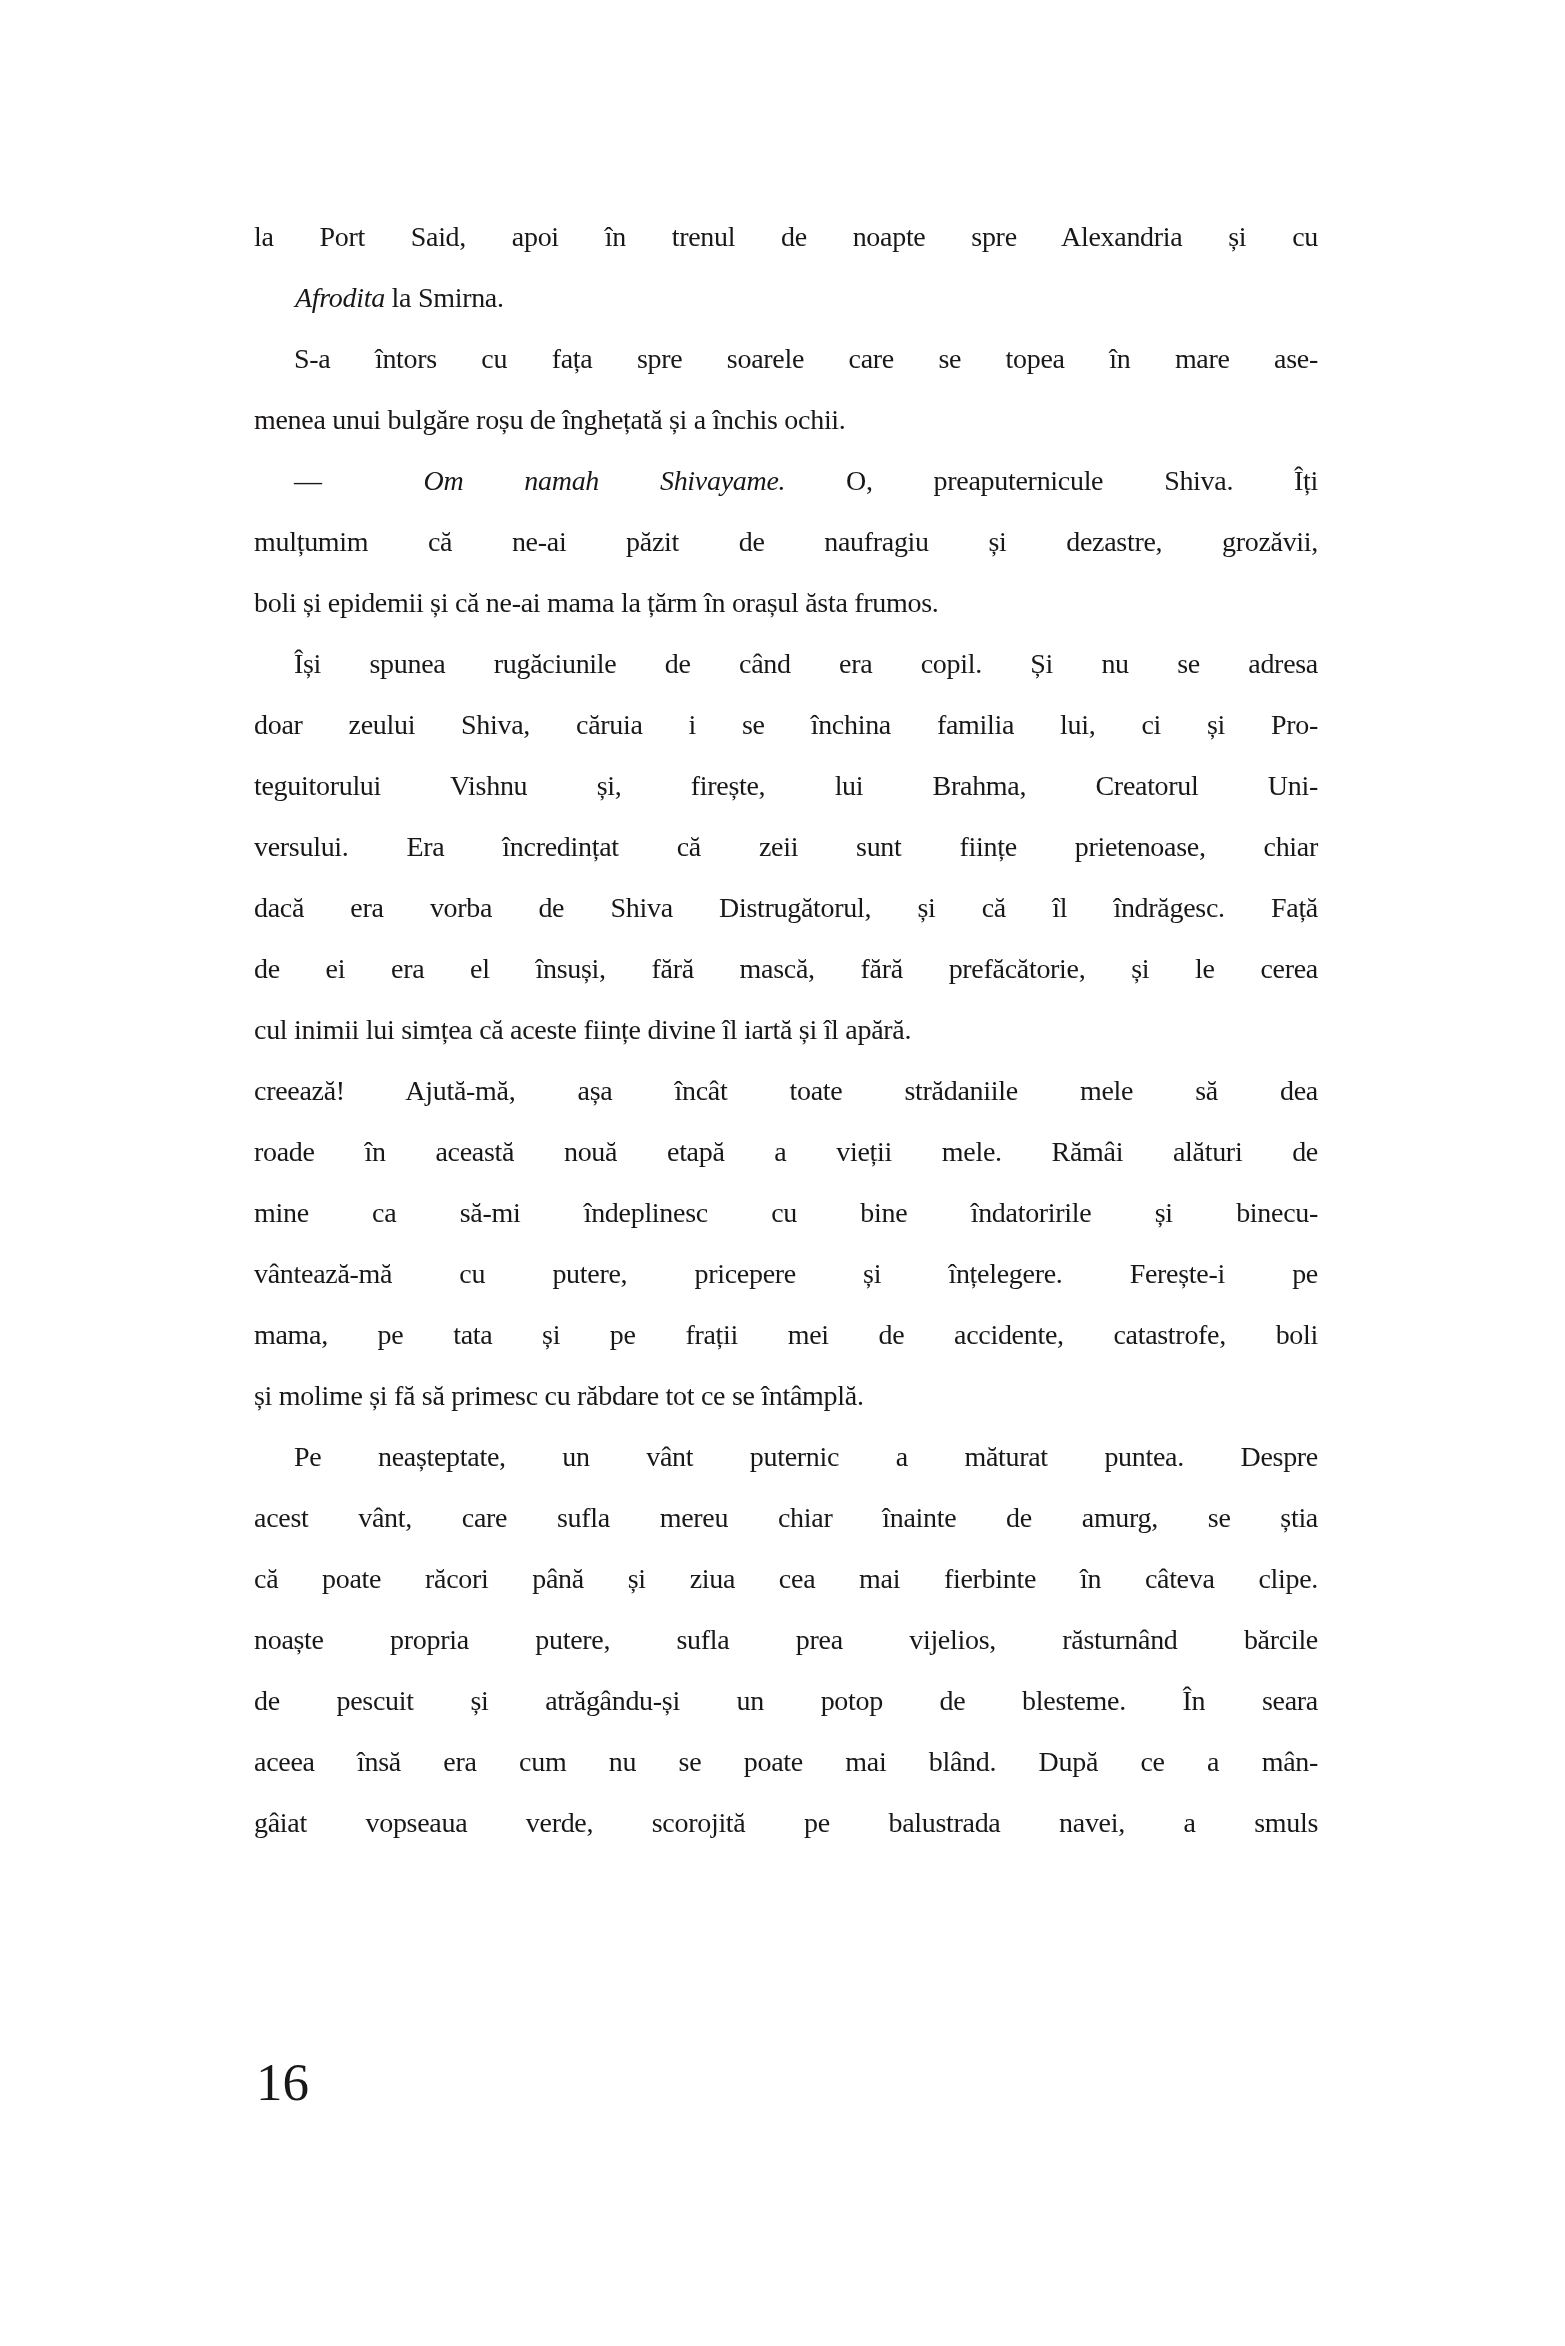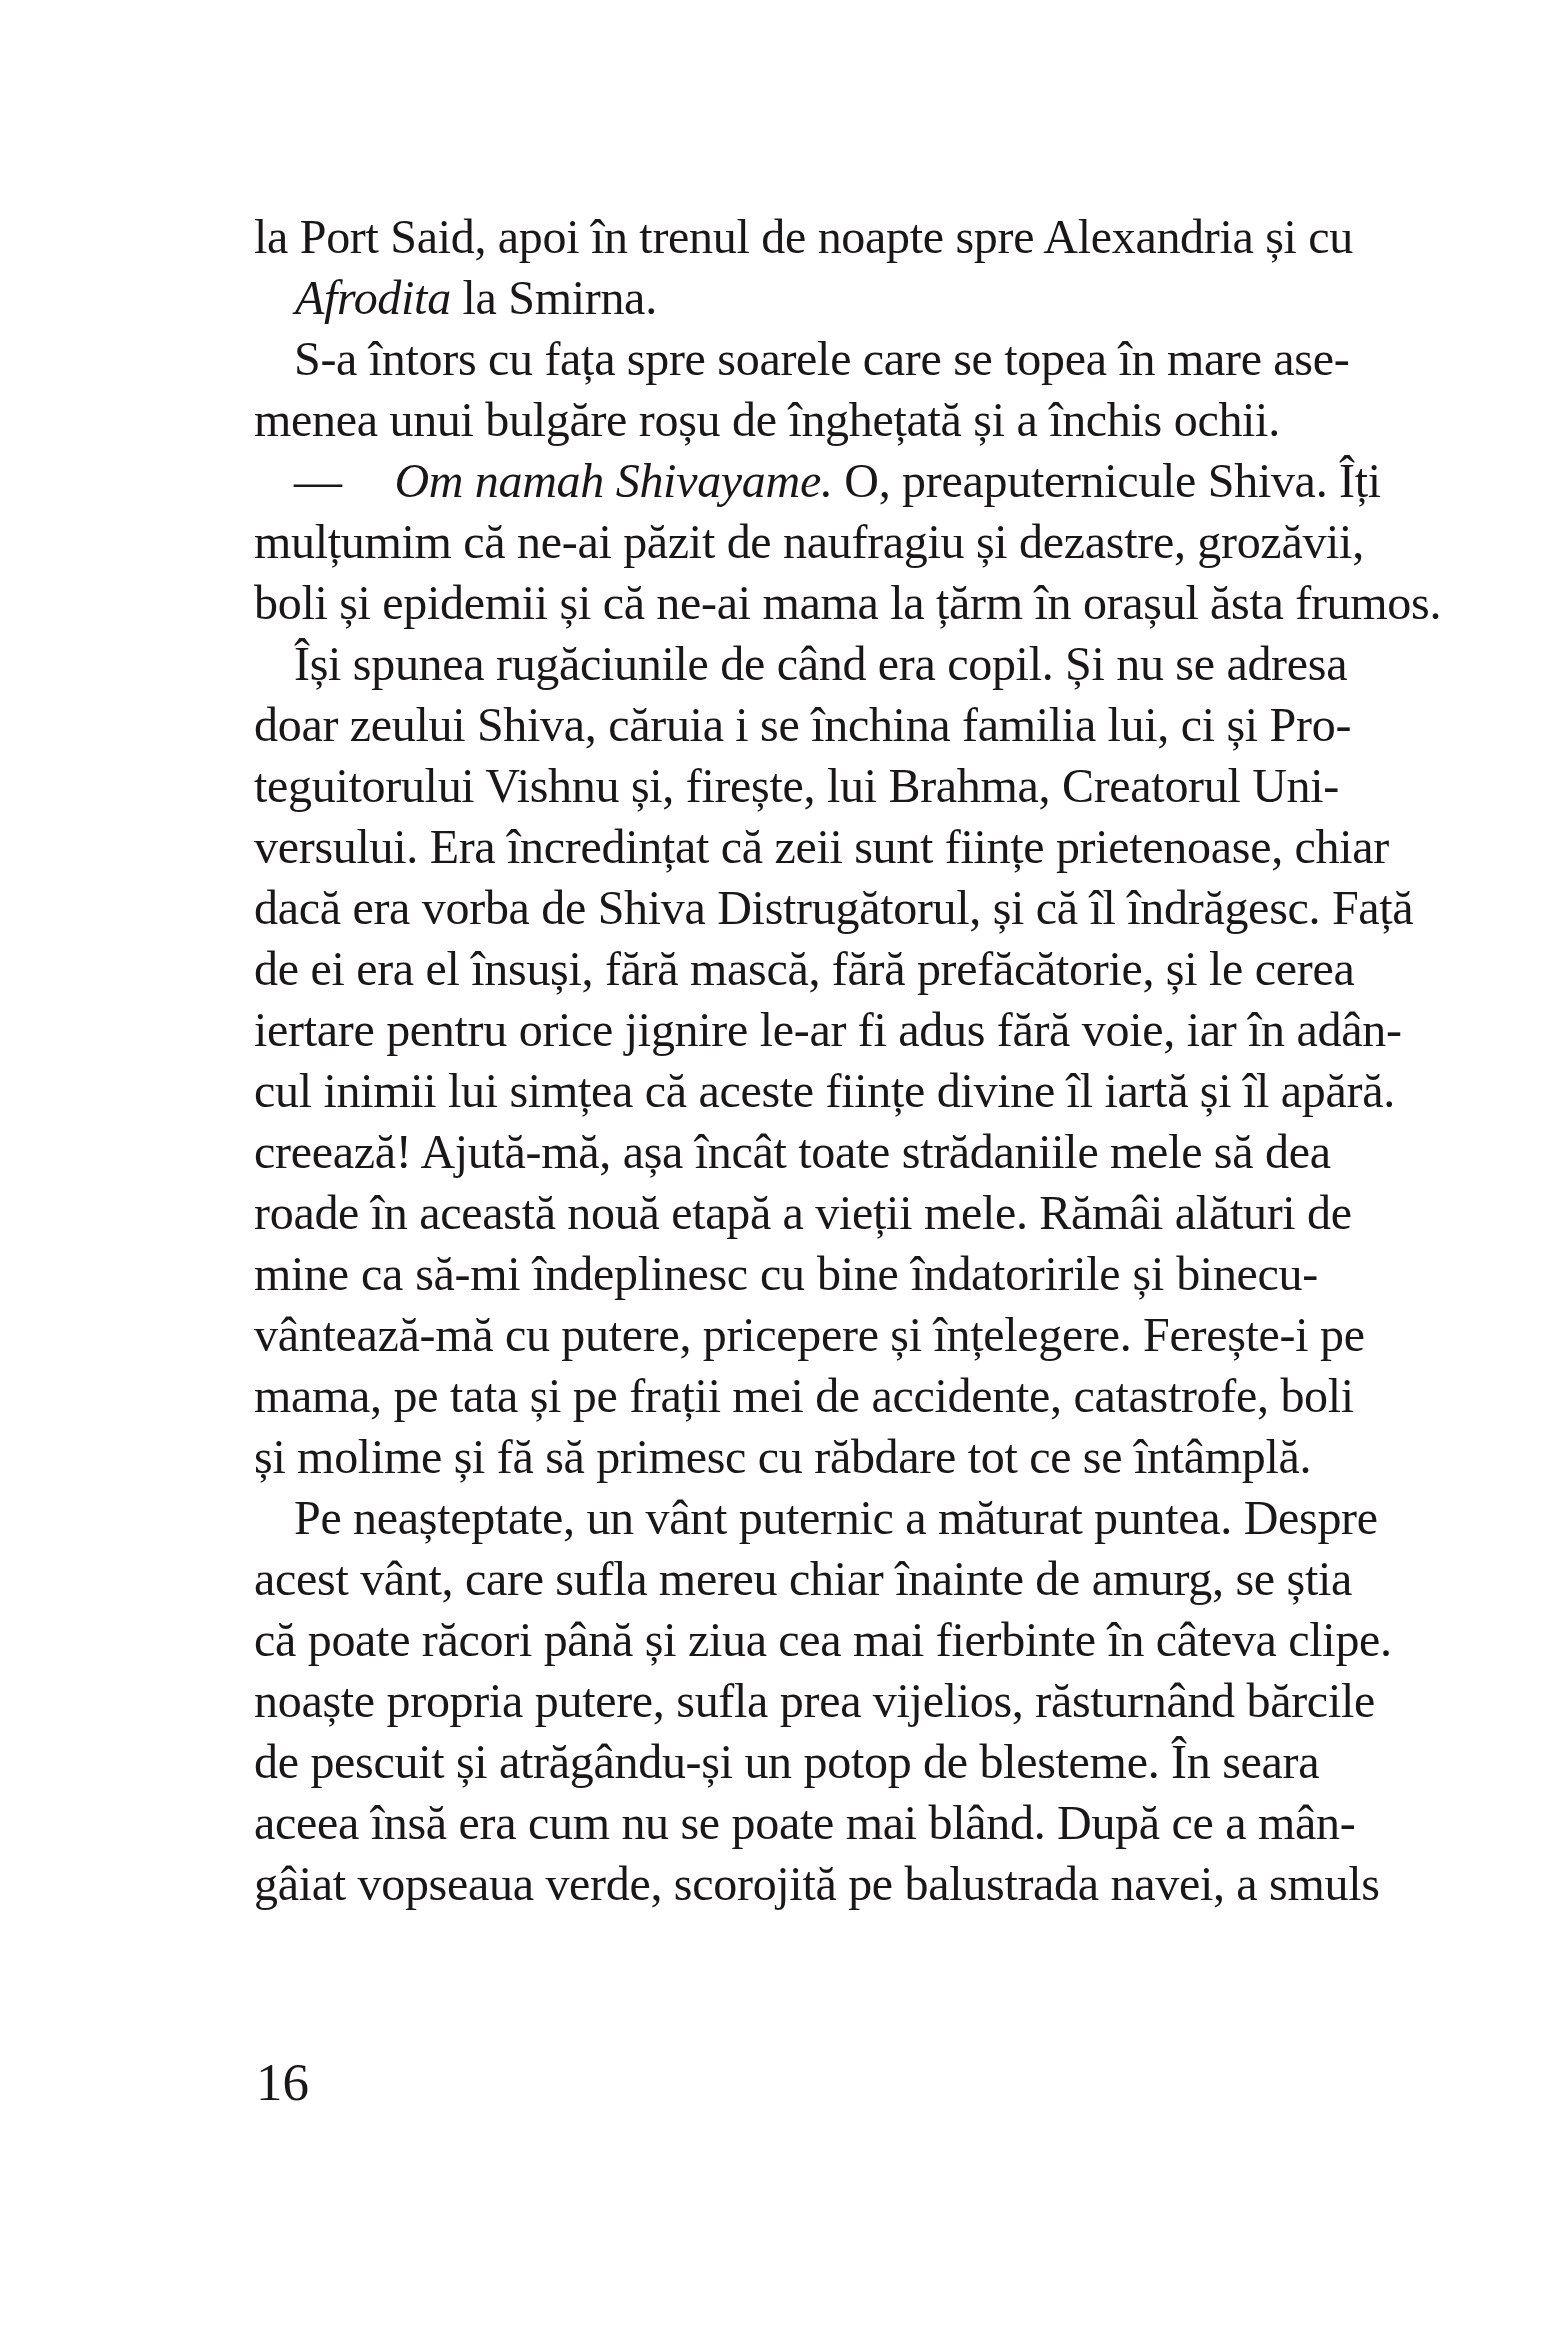--- a/index.html
+++ b/index.html
@@ -1,20 +1,20 @@
 <!DOCTYPE html>
 <html style="font-size:15px"><head>
 <meta charset="utf-8">
 <style>
   html, body { margin:0; padding:0; background:#ffffff; }
   body { width:1565px; height:2347px; position:relative; overflow:hidden; }
   .col { position:absolute; left:254px; width:1064px; top:206px; }
   .line {
     font-family: "Liberation Serif", "DejaVu Serif", serif;
-    font-size:48px; line-height:61px; height:61px; color:#1a1718;
+    font-size:28px; line-height:61px; height:61px; color:#1a1718;
     white-space:nowrap; text-align:justify; text-align-last:justify;
     letter-spacing:-0.3px;
   }
   .line.last { text-align-last:left; }
   .line.indent { padding-left:40px; }
   .pageno {
     position:absolute; left:256px; top:2052px;
     font-family: "Liberation Serif", "DejaVu Serif", serif;
     font-size:53px; color:#1a1718;
   }
@@ -30,21 +30,20 @@
     <div class="line last">menea unui bulgăre roșu de înghețată și a închis ochii.</div>
     <div class="line indent">— <i>Om namah Shivayame.</i> O, preaputernicule Shiva. Îți</div>
     <div class="line">mulțumim că ne-ai păzit de naufragiu și dezastre, grozăvii,</div>
     <div class="line last">boli și epidemii și că ne-ai mama la țărm în orașul ăsta frumos.</div>
     <div class="line indent">Își spunea rugăciunile de când era copil. Și nu se adresa</div>
     <div class="line">doar zeului Shiva, căruia i se închina familia lui, ci și Pro-</div>
     <div class="line">teguitorului Vishnu și, firește, lui Brahma, Creatorul Uni-</div>
     <div class="line">versului. Era încredințat că zeii sunt ființe prietenoase, chiar</div>
     <div class="line">dacă era vorba de Shiva Distrugătorul, și că îl îndrăgesc. Față</div>
     <div class="line">de ei era el însuși, fără mască, fără prefăcătorie, și le cerea</div>
-    <div class="line">iertare pentru orice jignire le-ar fi adus fără voie, iar în adân-</div>
     <div class="line last">cul inimii lui simțea că aceste ființe divine îl iartă și îl apără.</div>
     <div class="line">creează! Ajută-mă, așa încât toate strădaniile mele să dea</div>
     <div class="line">roade în această nouă etapă a vieții mele. Rămâi alături de</div>
     <div class="line">mine ca să-mi îndeplinesc cu bine îndatoririle și binecu-</div>
     <div class="line">vântează-mă cu putere, pricepere și înțelegere. Ferește-i pe</div>
     <div class="line">mama, pe tata și pe frații mei de accidente, catastrofe, boli</div>
     <div class="line last">și molime și fă să primesc cu răbdare tot ce se întâmplă.</div>
     <div class="line indent">Pe neașteptate, un vânt puternic a măturat puntea. Despre</div>
     <div class="line">acest vânt, care sufla mereu chiar înainte de amurg, se știa</div>
     <div class="line">că poate răcori până și ziua cea mai fierbinte în câteva clipe.</div>

